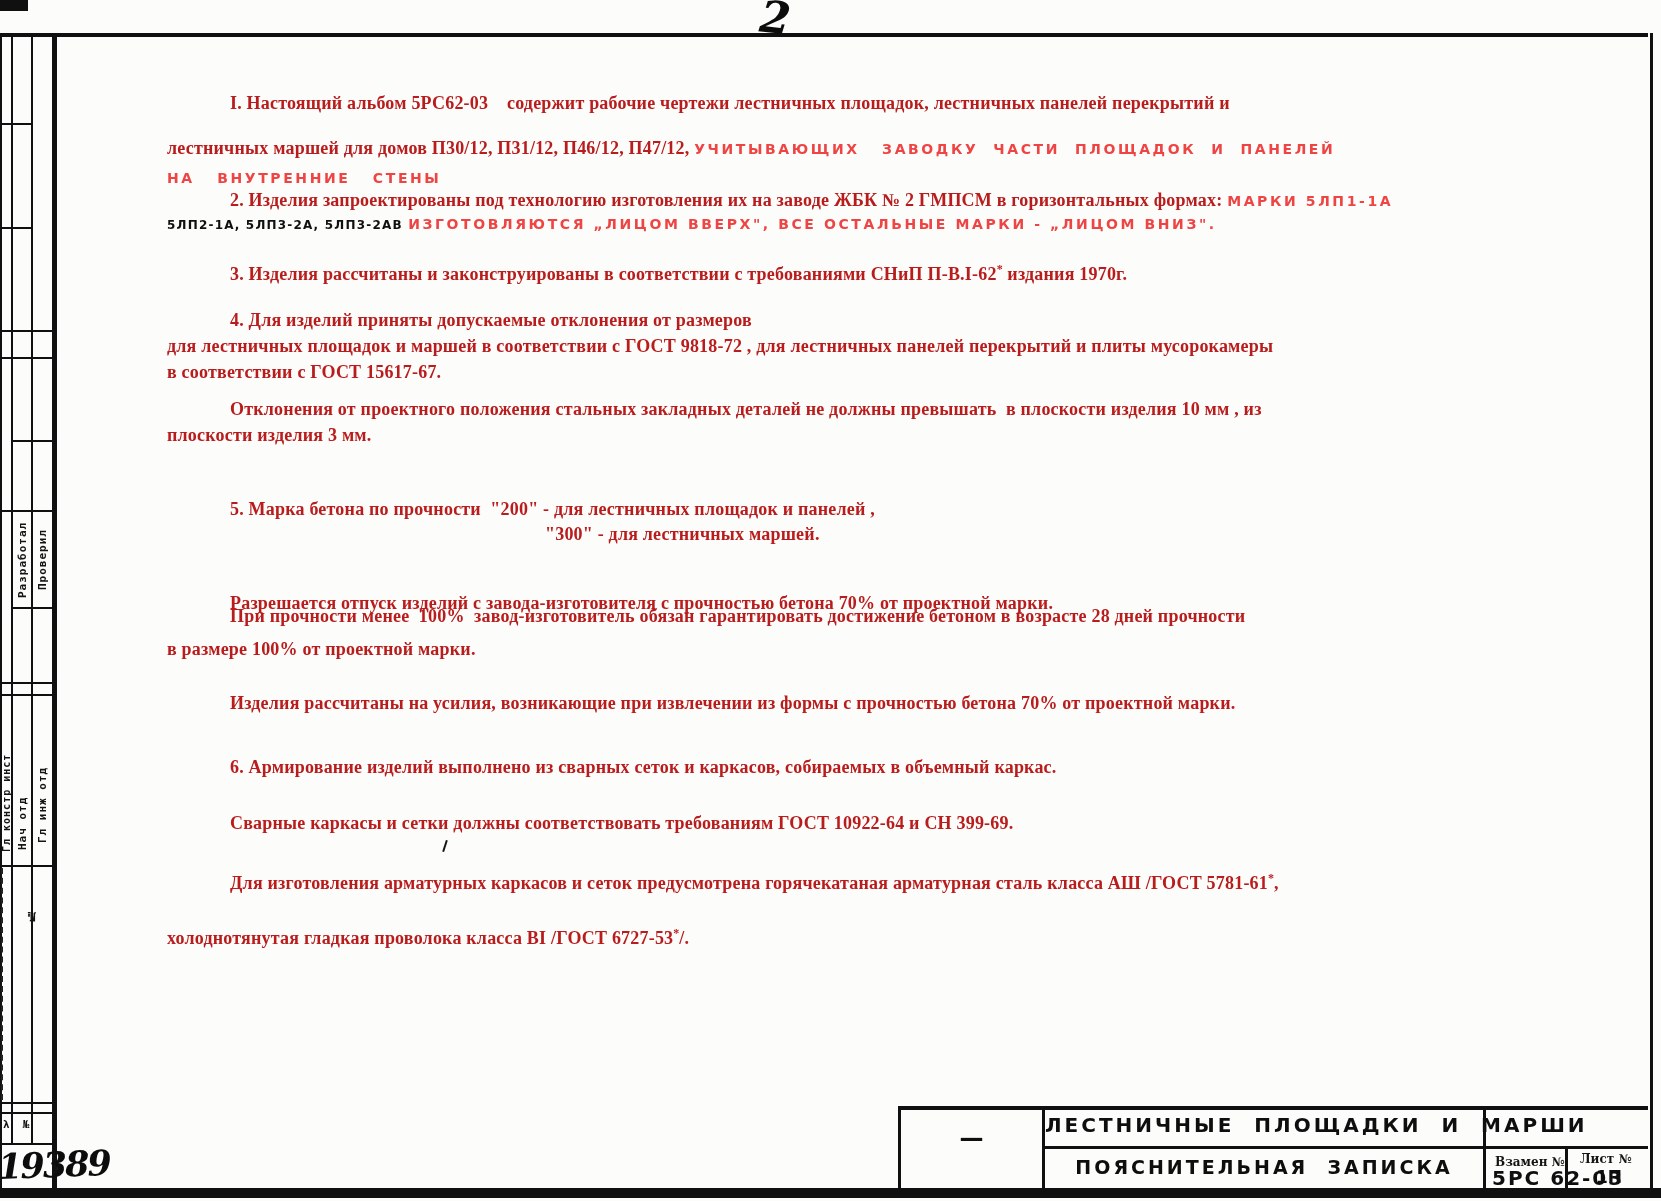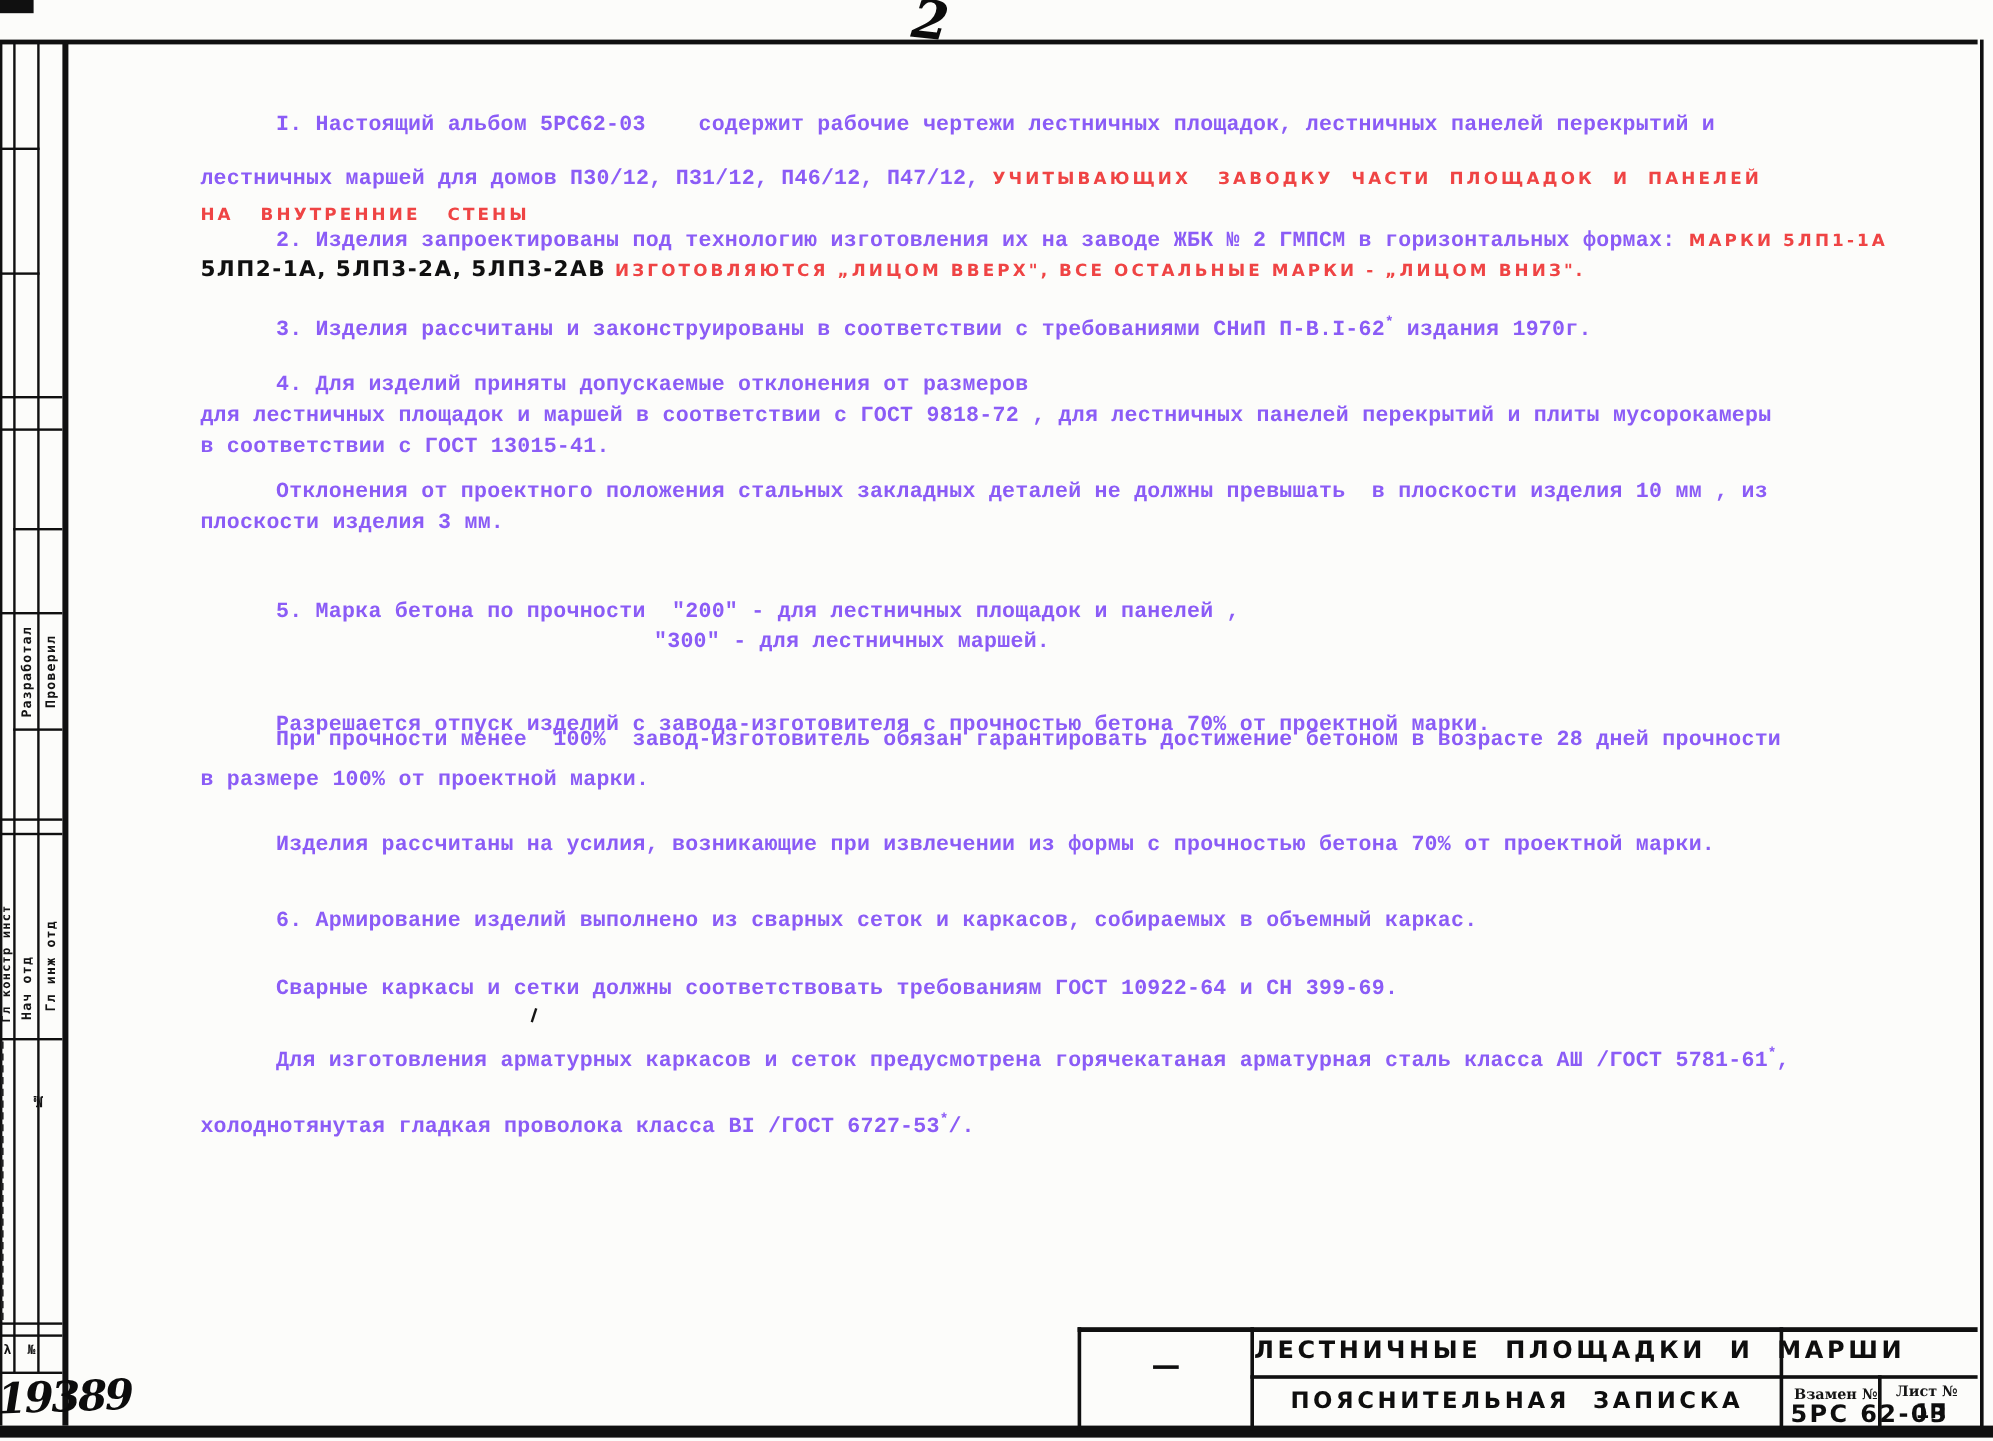--- a/index.html
+++ b/index.html
@@ -5,32 +5,32 @@
   html,body{margin:0;padding:0;background:#e8e8e4;}
   .page{
     position:relative;width:1661px;height:1201px;overflow:hidden;
     background:#fcfcfa;color:#161616;
     font-family:"DejaVu Sans Mono","Liberation Mono",monospace;
   }
   .abs{position:absolute;}
   .ink{background:#101010;}
   
   .typed{
-    font-family:Liberation Mono, monospace;
-    font-weight:700;font-size:18px;letter-spacing:0.2px;color:#8b5cf6;white-space:pre;
+    font-family:Liberation Serif, serif;
+    font-weight:700;font-size:18px;letter-spacing:0.2px;color:#b91c1c;white-space:pre;
   }
   
   .hand{
     font-family:"DejaVu Sans","Liberation Sans",sans-serif;
     font-weight:700;font-size:14px;letter-spacing:2.6px;color:#ef4444;
     text-transform:uppercase;white-space:pre;
   }
   .handlg{
     font-family:"DejaVu Sans","Liberation Sans",sans-serif;
-    font-weight:700;font-size:18px;letter-spacing:1.2px;color:#101010;
+    font-weight:700;font-size:12px;letter-spacing:1.2px;color:#101010;
     text-transform:uppercase;white-space:pre;
   }
   .sup{font-size:12px;vertical-align:7px;font-weight:900;letter-spacing:0;}
   .line{position:absolute;white-space:pre;}
   
   .vtext{
     position:absolute;writing-mode:vertical-rl;transform:rotate(180deg);
     font-family:"DejaVu Sans Mono","Liberation Mono",monospace;
     font-weight:700;font-size:11px;letter-spacing:1px;color:#141414;
     display:flex;align-items:center;justify-content:center;
@@ -95,21 +95,21 @@
 
   <div id="content-layer" class="abs" style="left:0;top:0;width:1661px;height:1201px;">
       <div class="line" style="left: 230px; top: 93px;"><span class="typed">I. Настоящий альбом 5РС62-03    содержит рабочие чертежи лестничных площадок, лестничных панелей перекрытий и</span></div>
       <div class="line" style="left: 167px; top: 138px;"><span class="typed">лестничных маршей для домов П30/12, П31/12, П46/12, П47/12, </span><span class="hand">учитывающих   заводку  части  площадок  и  панелей</span></div>
       <div class="line" style="left: 167px; top: 168px;"><span class="hand">на   внутренние   стены</span></div>
       <div class="line" style="left: 230px; top: 190px;"><span class="typed">2. Изделия запроектированы под технологию изготовления их на заводе ЖБК № 2 ГМПСМ в горизонтальных формах: </span><span class="hand">марки 5ЛП1-1А</span></div>
       <div class="line" style="left: 167px; top: 214px;"><span class="handlg">5ЛП2-1А, 5ЛП3-2А, 5ЛП3-2АВ </span><span class="hand">изготовляются „лицом вверх", все остальные марки - „лицом вниз".</span></div>
       <div class="line" style="left: 230px; top: 262px;"><span class="typed">3. Изделия рассчитаны и законструированы в соответствии с требованиями СНиП П-В.I-62</span><span class="typed sup">*</span><span class="typed"> издания 1970г.</span></div>
       <div class="line" style="left: 230px; top: 310px;"><span class="typed">4. Для изделий приняты допускаемые отклонения от размеров</span></div>
       <div class="line" style="left: 167px; top: 336px;"><span class="typed">для лестничных площадок и маршей в соответствии с ГОСТ 9818-72 , для лестничных панелей перекрытий и плиты мусорокамеры</span></div>
-      <div class="line" style="left: 167px; top: 362px;"><span class="typed">в соответствии с ГОСТ 13015-41.</span></div>
+      <div class="line" style="left: 167px; top: 362px;"><span class="typed">в соответствии с ГОСТ 15617-67.</span></div>
       <div class="line" style="left: 230px; top: 399px;"><span class="typed">Отклонения от проектного положения стальных закладных деталей не должны превышать  в плоскости изделия 10 мм , из</span></div>
       <div class="line" style="left: 167px; top: 425px;"><span class="typed">плоскости изделия 3 мм.</span></div>
       <div class="line" style="left: 230px; top: 499px;"><span class="typed">5. Марка бетона по прочности  "200" - для лестничных площадок и панелей ,</span></div>
       <div class="line" style="left: 545px; top: 524px;"><span class="typed">"300" - для лестничных маршей.</span></div>
       <div class="line" style="left: 230px; top: 566px; margin-top: 27px;"><span class="typed">Разрешается отпуск изделий с завода-изготовителя с прочностью бетона 70% от проектной марки.</span></div>
       <div class="line" style="left: 230px; top: 606px;"><span class="typed">При прочности менее  100%  завод-изготовитель обязан гарантировать достижение бетоном в возрасте 28 дней прочности</span></div>
       <div class="line" style="left: 167px; top: 639px;"><span class="typed">в размере 100% от проектной марки.</span></div>
       <div class="line" style="left: 230px; top: 693px;"><span class="typed">Изделия рассчитаны на усилия, возникающие при извлечении из формы с прочностью бетона 70% от проектной марки.</span></div>
       <div class="line" style="left: 230px; top: 757px;"><span class="typed">6. Армирование изделий выполнено из сварных сеток и каркасов, собираемых в объемный каркас.</span></div>
       <div class="line" style="left: 230px; top: 813px;"><span class="typed">Сварные каркасы и сетки должны соответствовать требованиям ГОСТ 10922-64 и СН 399-69.</span></div>

